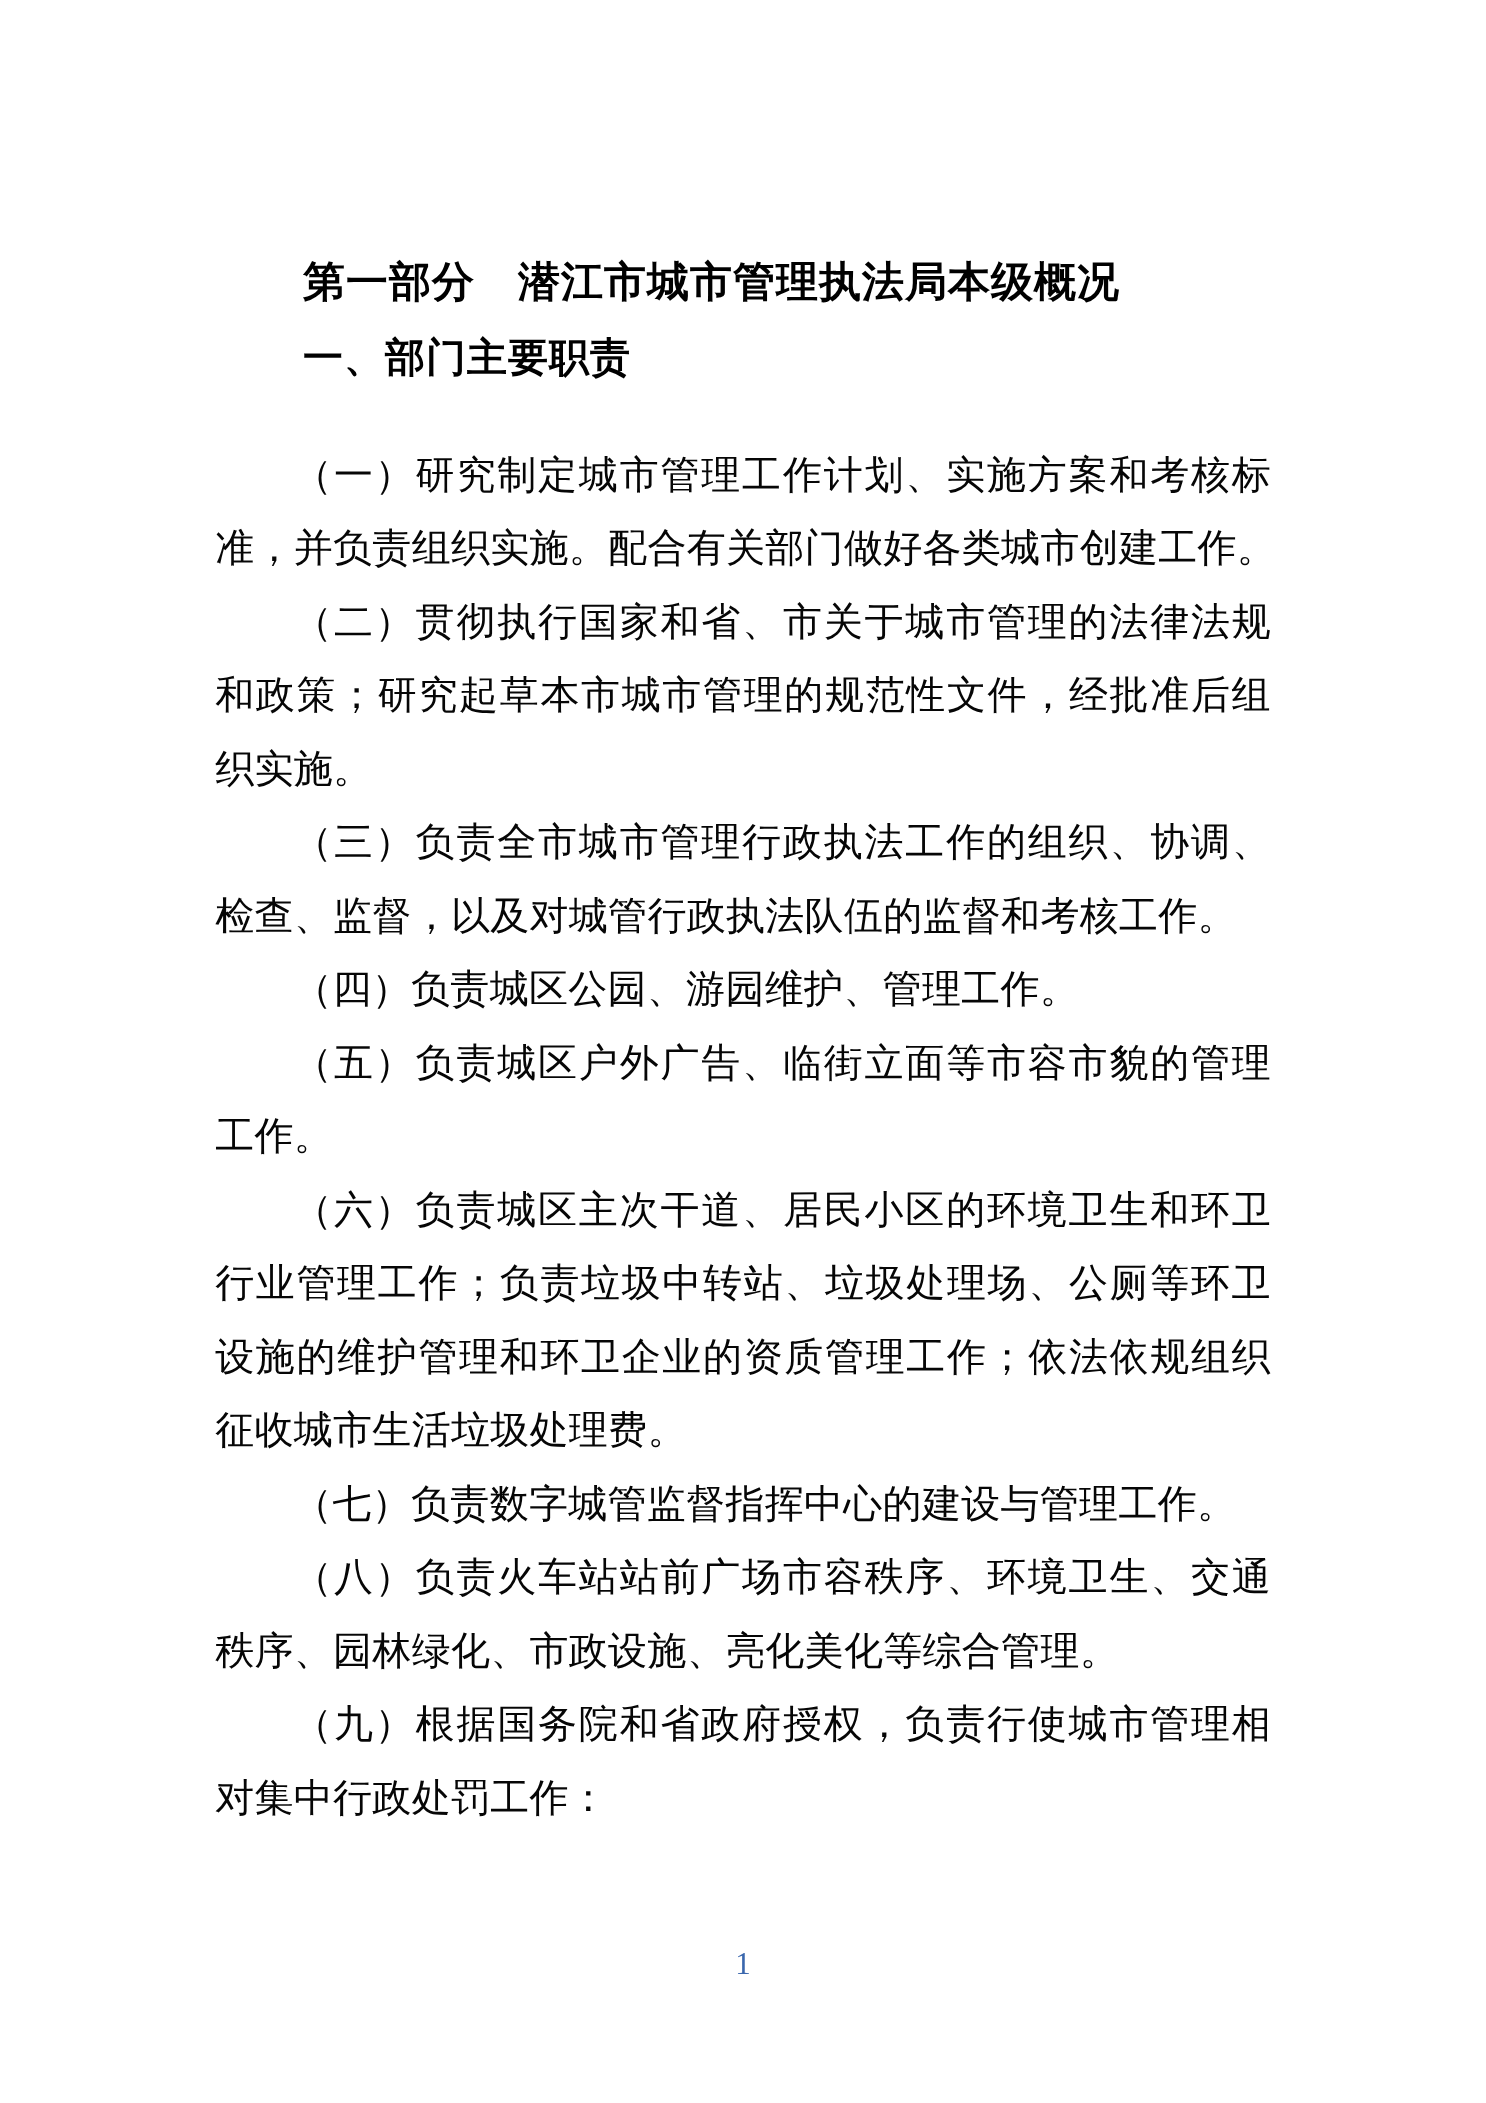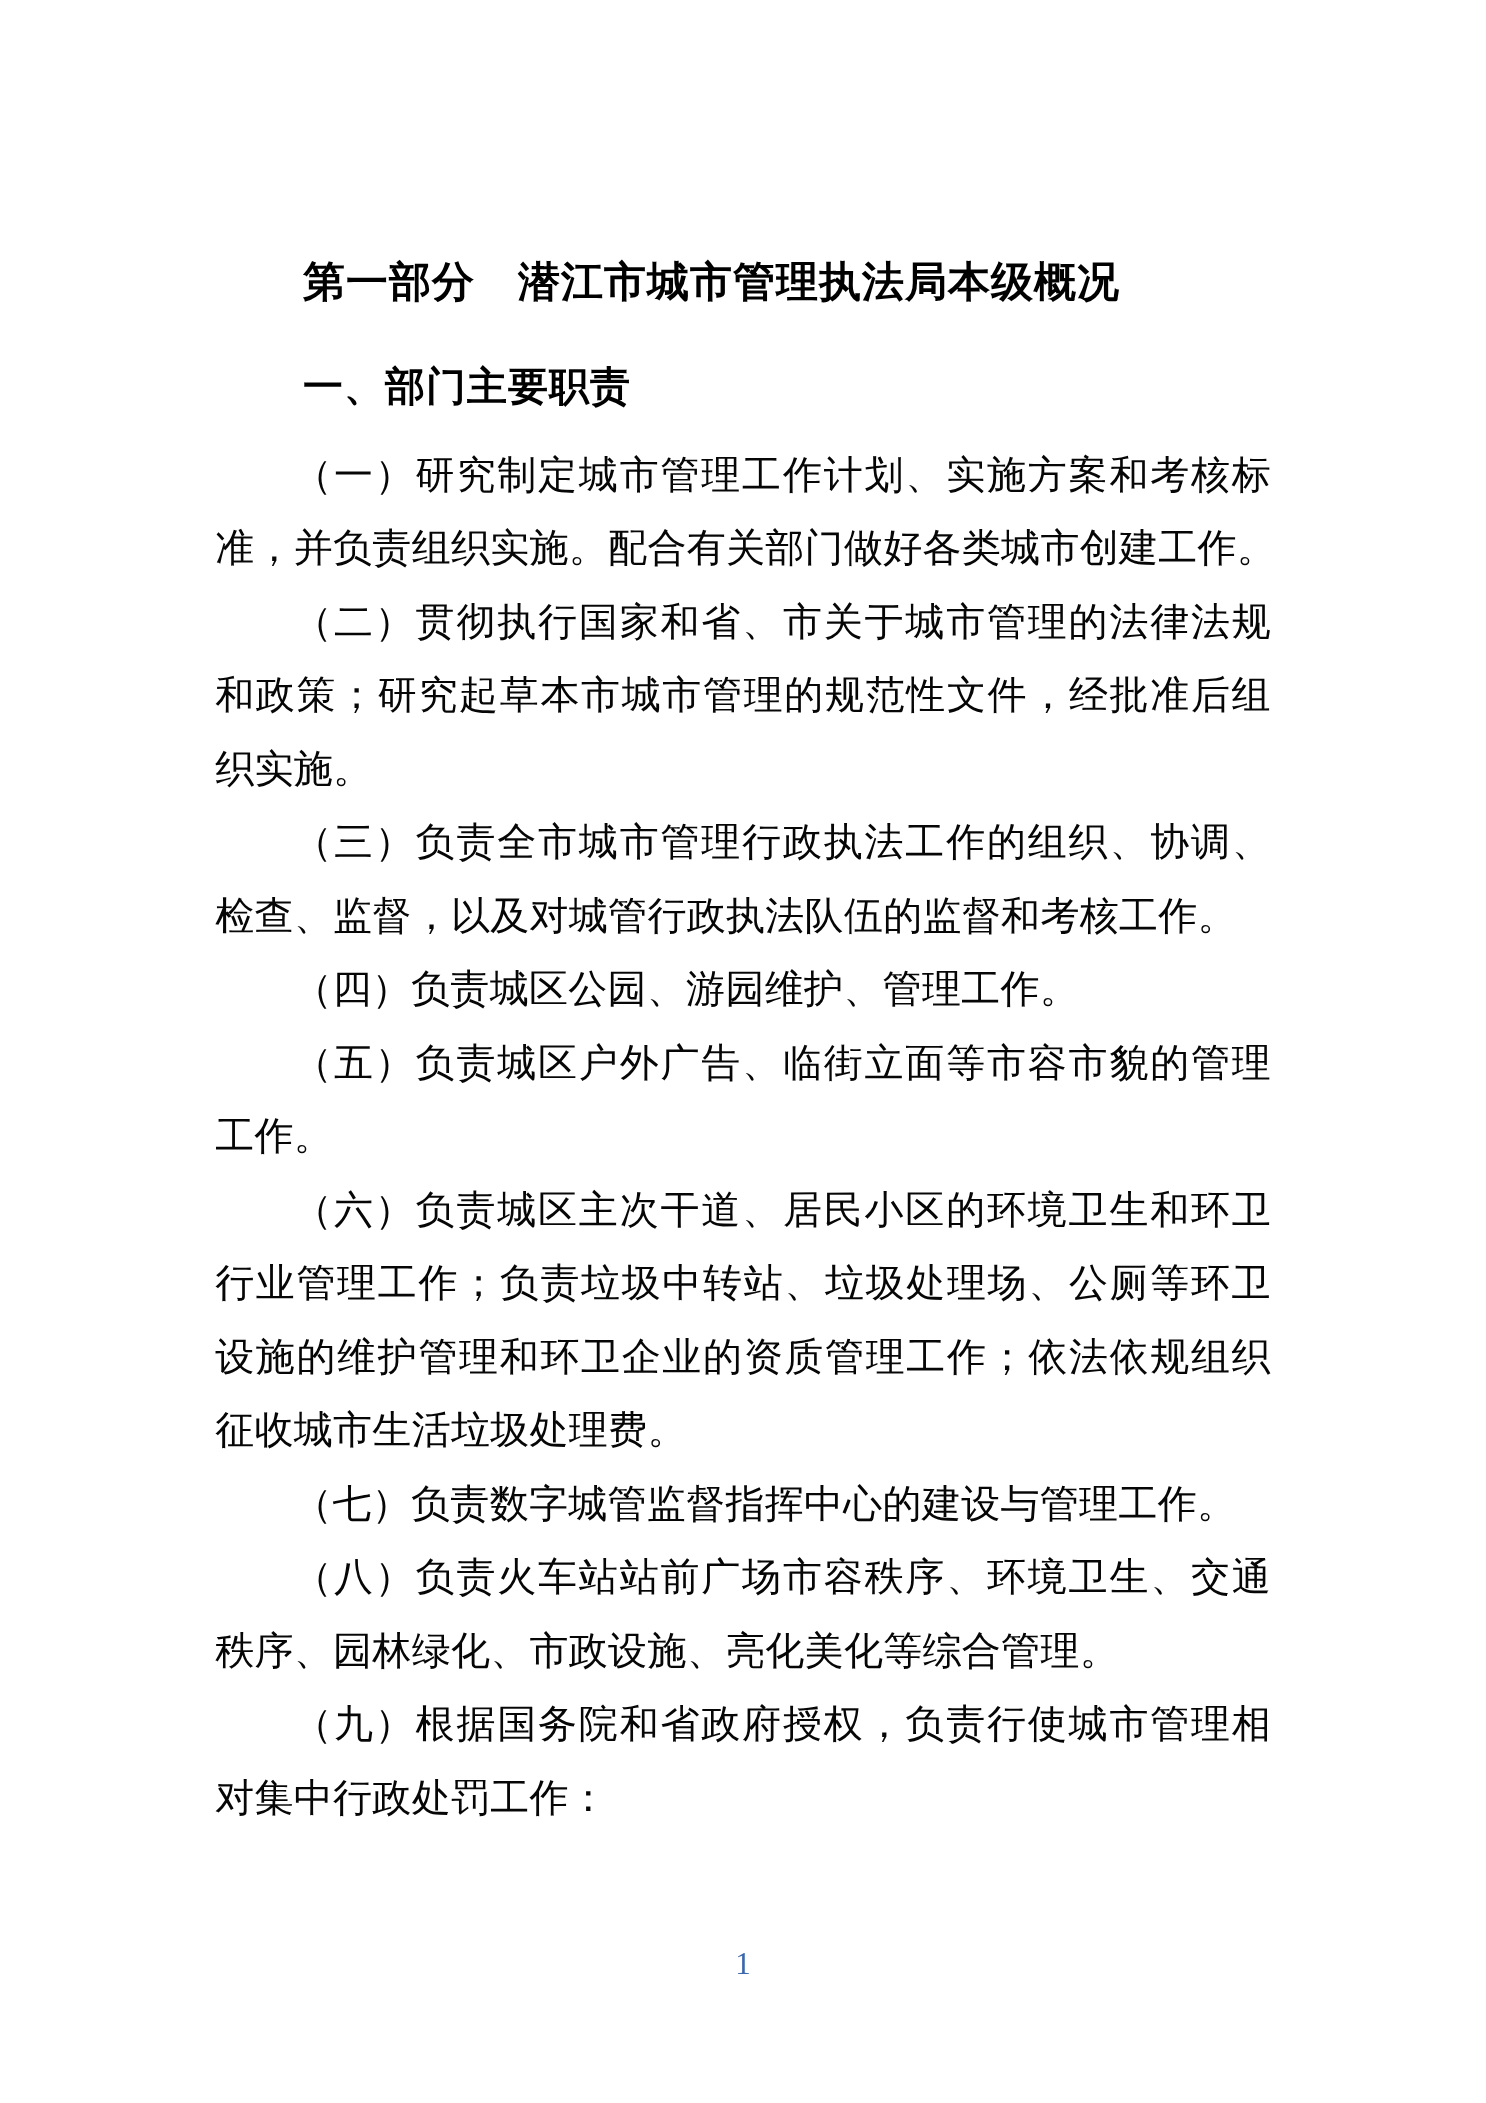--- a/index.html
+++ b/index.html
@@ -29,25 +29,25 @@
     line-height: 73px;
     font-family: "Liberation Sans", "DejaVu Sans", sans-serif;
     font-weight: bold;
     font-size: 42px;
     color: #000000;
     white-space: pre;
     letter-spacing: 1px;
   }
   .section-heading {
     position: absolute;
-    top: 350px;
+    top: 324px;
     left: 88px;
     height: 73px;
     line-height: 73px;
-    font-family: Liberation Serif, serif;
+    font-family: Liberation Mono, monospace;
     font-weight: bold;
     font-size: 40px;
     color: #000000;
     white-space: pre;
     letter-spacing: 1px;
   }
   .doc-body {
     position: absolute;
     top: 438px;
     left: 0;

